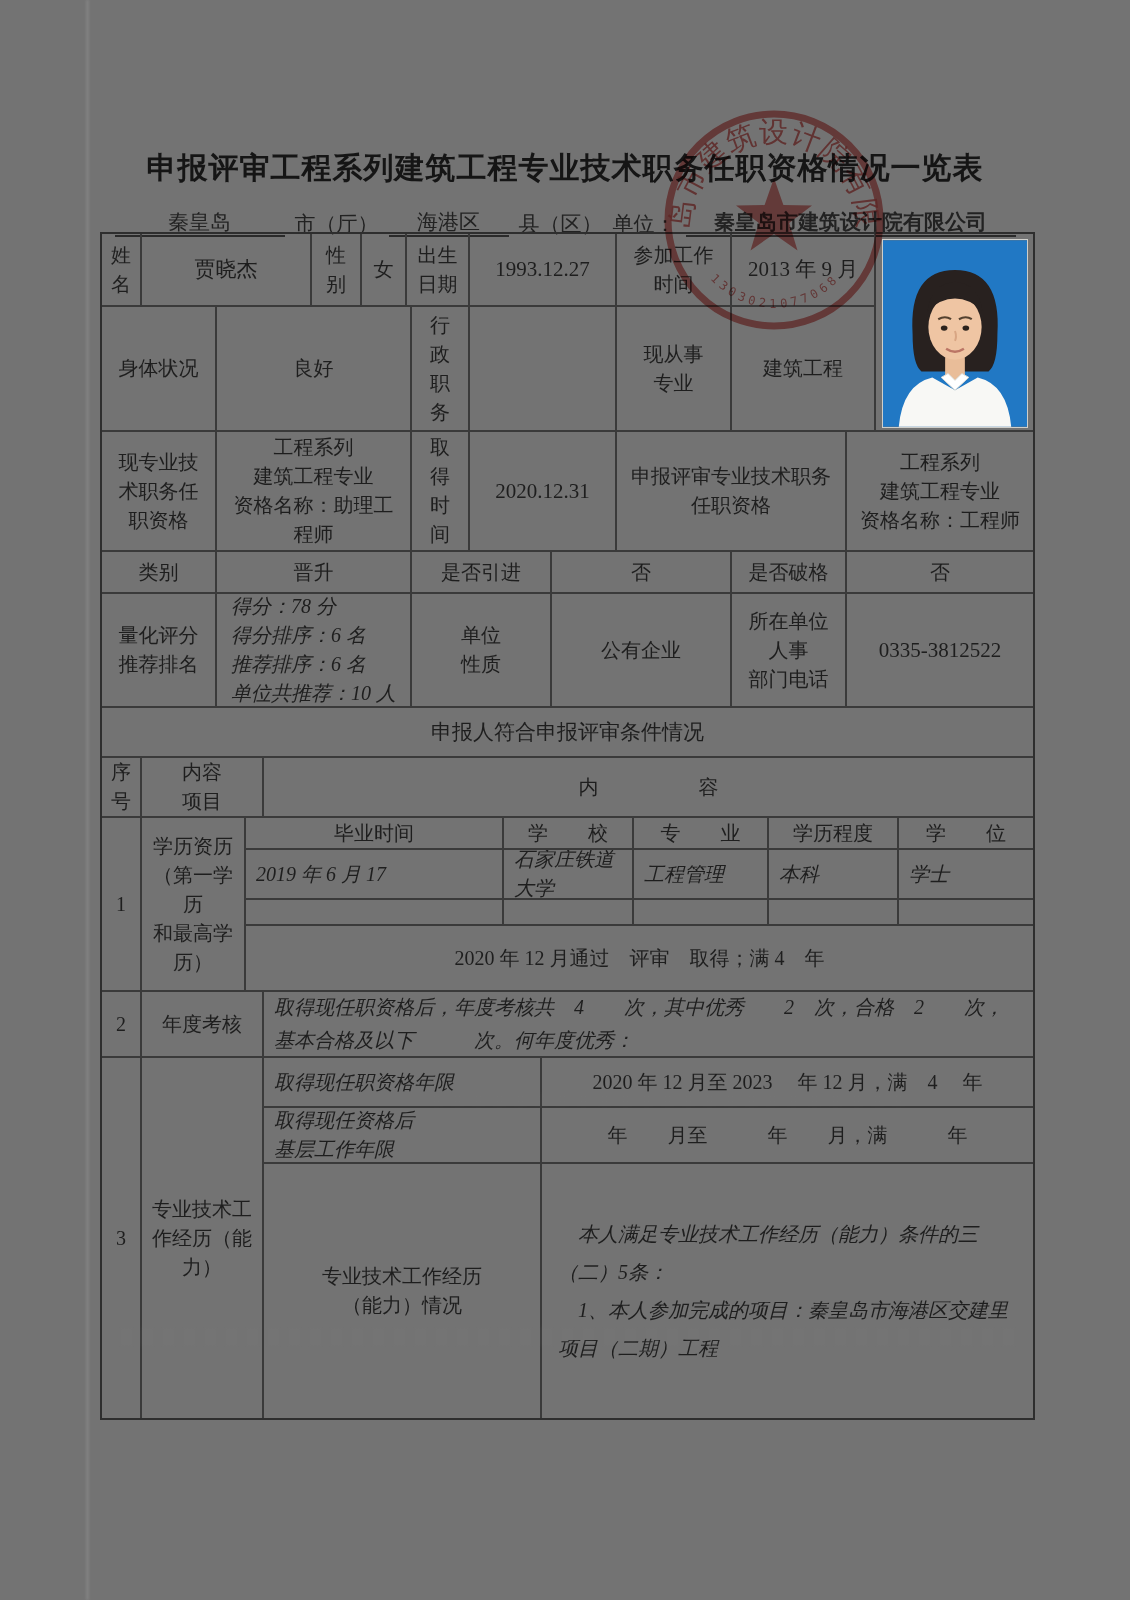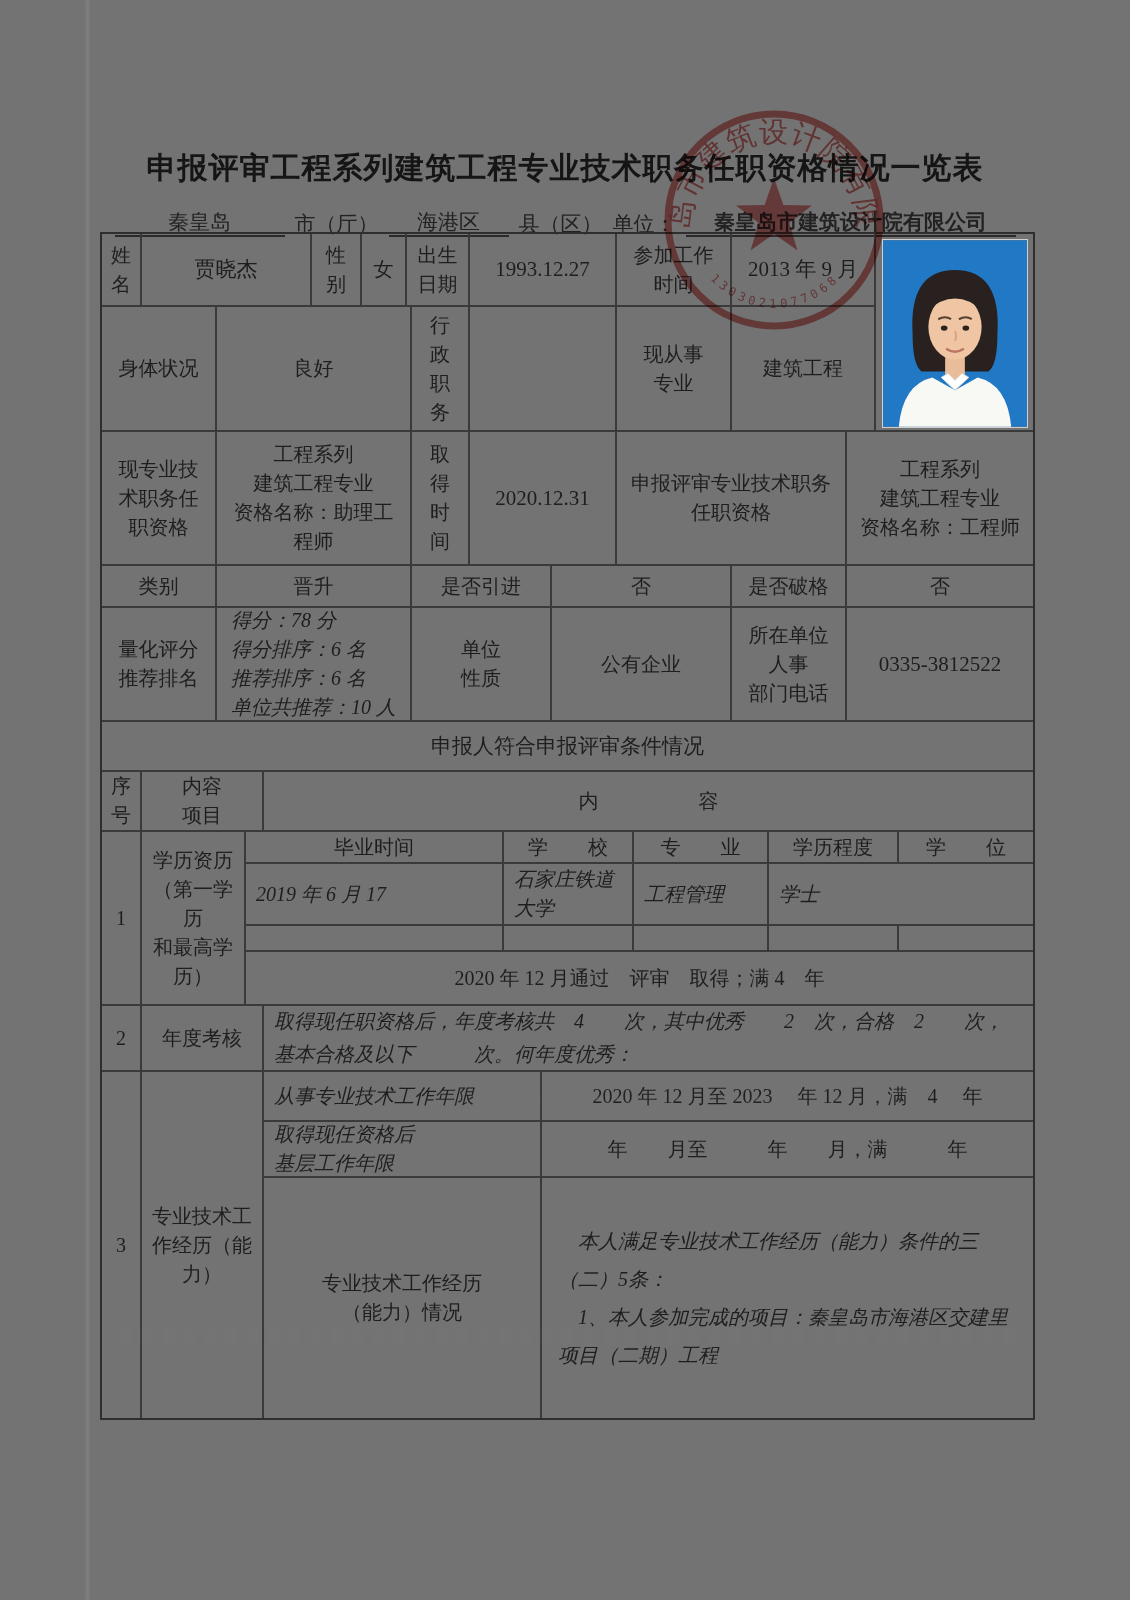--- a/index.html
+++ b/index.html
@@ -96,21 +96,21 @@
           <ellipse cx="62" cy="89" rx="3.4" ry="2.6" fill="#2c221c"></ellipse>
           <ellipse cx="84" cy="89" rx="3.4" ry="2.6" fill="#2c221c"></ellipse>
           <path d="M73,92 q2,6 0,10" stroke="#d8a583" stroke-width="2" fill="none"></path>
           <path d="M64,110 q9,6 18,0" stroke="#bb7565" stroke-width="2.4" fill="none"></path>
           <path d="M16,189 Q20,146 50,139 L73,152 L96,139 Q126,146 130,189 Z" fill="#f8f8f5"></path>
           <path d="M59,139 L73,152 L87,139 L80,135 L73,142 L66,135 Z" fill="#ffffff" stroke="#d9d9d4" stroke-width="1"></path>
         </svg>
       </div>
     </div>
 
-    <div class="band" style="height:134px">
+    <div class="band" style="height:120px">
       <div class="c pre" style="width:115px">现专业技
 术职务任
 职资格</div>
       <div class="c pre" style="width:195px">工程系列
 建筑工程专业
 资格名称：助理工程师</div>
       <div class="c pre" style="width:58px">取得
 时间</div>
       <div class="c f21" style="width:147px">2020.12.31</div>
       <div class="c pre" style="width:230px">申报评审专业技术职务
@@ -164,24 +164,25 @@
 和最高学
 历）</div>
       <div class="col">
         <div class="row bb" style="height:32px">
           <div class="c" style="width:258px">毕业时间</div>
           <div class="c" style="width:130px">学　　校</div>
           <div class="c" style="width:135px">专　　业</div>
           <div class="c" style="width:130px">学历程度</div>
           <div class="c" style="flex:1">学　　位</div>
         </div>
-        <div class="row bb" style="height:62px">
+        <div class="row bb" style="height:50px">
           <div class="c la" style="width:258px">2019 年 6 月 17</div>
           <div class="c la" style="width:130px">石家庄铁道大学</div>
           <div class="c la" style="width:135px">工程管理</div>
+          <div class="c la" style="width:130px">本科</div>
           <div class="c la" style="flex:1">学士</div>
         </div>
         <div class="row bb" style="height:26px">
           <div class="c" style="width:258px"></div>
           <div class="c" style="width:130px"></div>
           <div class="c" style="width:135px"></div>
           <div class="c" style="width:130px"></div>
           <div class="c" style="flex:1"></div>
         </div>
         <div class="row" style="flex:1">
@@ -196,21 +197,21 @@
       <div class="c la" style="flex:1; line-height:1.65">取得现任职资格后，年度考核共　4　　次，其中优秀　　2　次，合格　2　　次，基本合格及以下　　　次。何年度优秀：</div>
     </div>
 
     <div class="band bb0" style="flex:1">
       <div class="c" style="width:40px">3</div>
       <div class="c pre" style="width:122px">专业技术工
 作经历（能
 力）</div>
       <div class="col">
         <div class="row bb" style="height:50px">
-          <div class="c la" style="width:278px">从事专业技术工作年限</div>
+          <div class="c la" style="width:278px">取得现任职资格年限</div>
           <div class="c" style="flex:1">2020 年 12 月至 2023　 年 12 月，满　4　 年</div>
         </div>
         <div class="row bb" style="height:56px">
           <div class="c la pre" style="width:278px">取得现任资格后
 基层工作年限</div>
           <div class="c" style="flex:1">年　　月至　　　年　　月，满　　　年</div>
         </div>
         <div class="row" style="flex:1">
           <div class="c pre" style="width:278px">专业技术工作经历
 （能力）情况</div>

